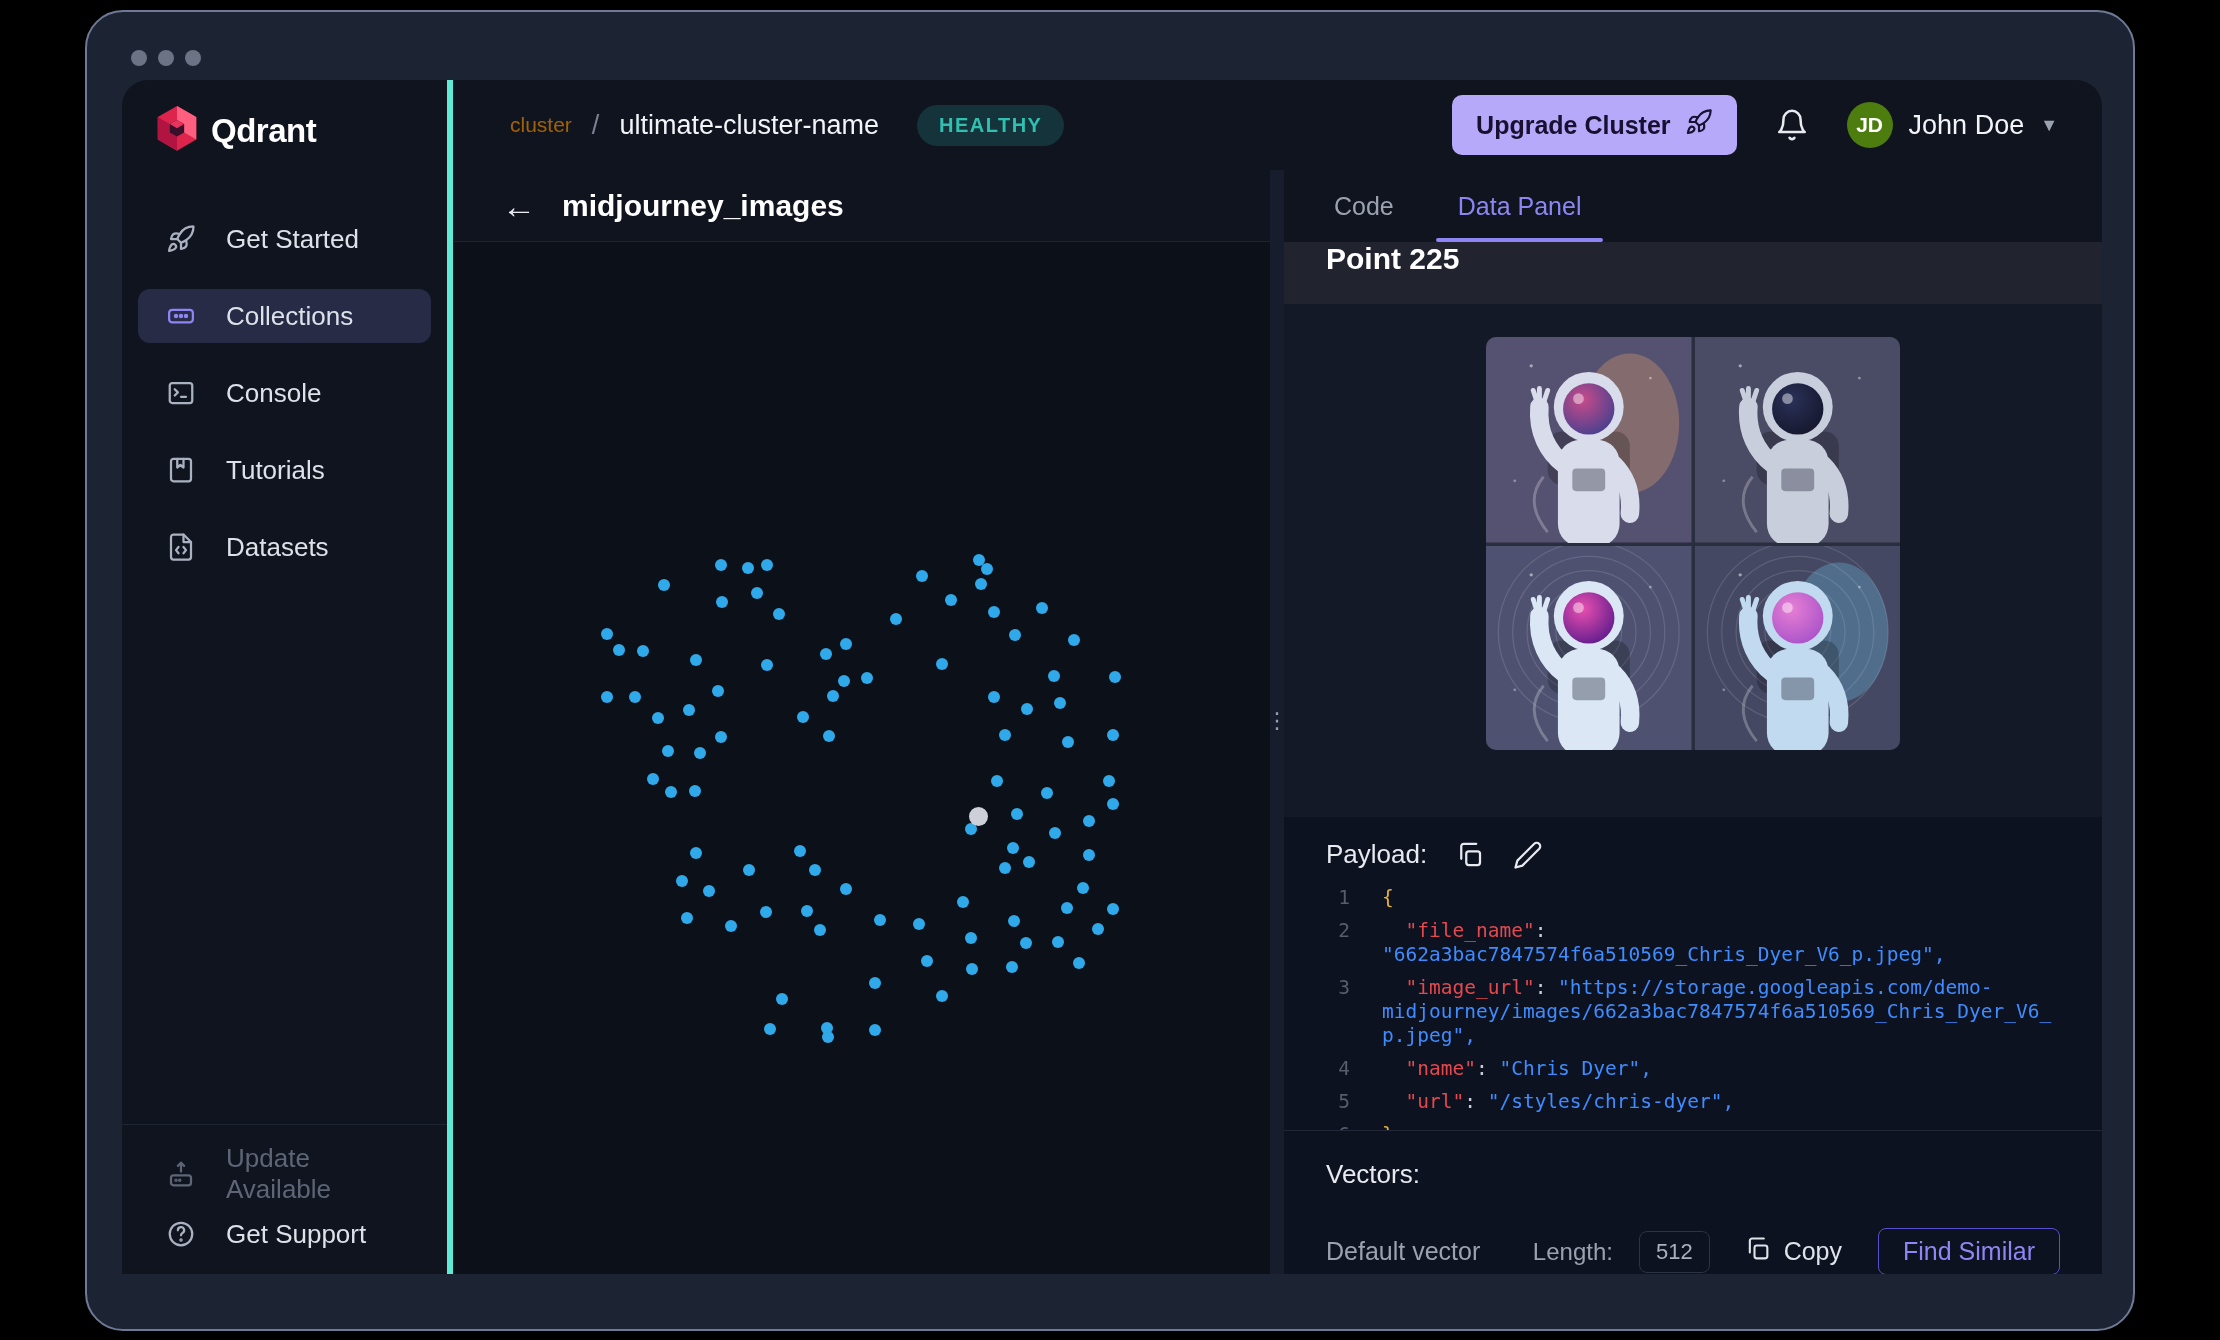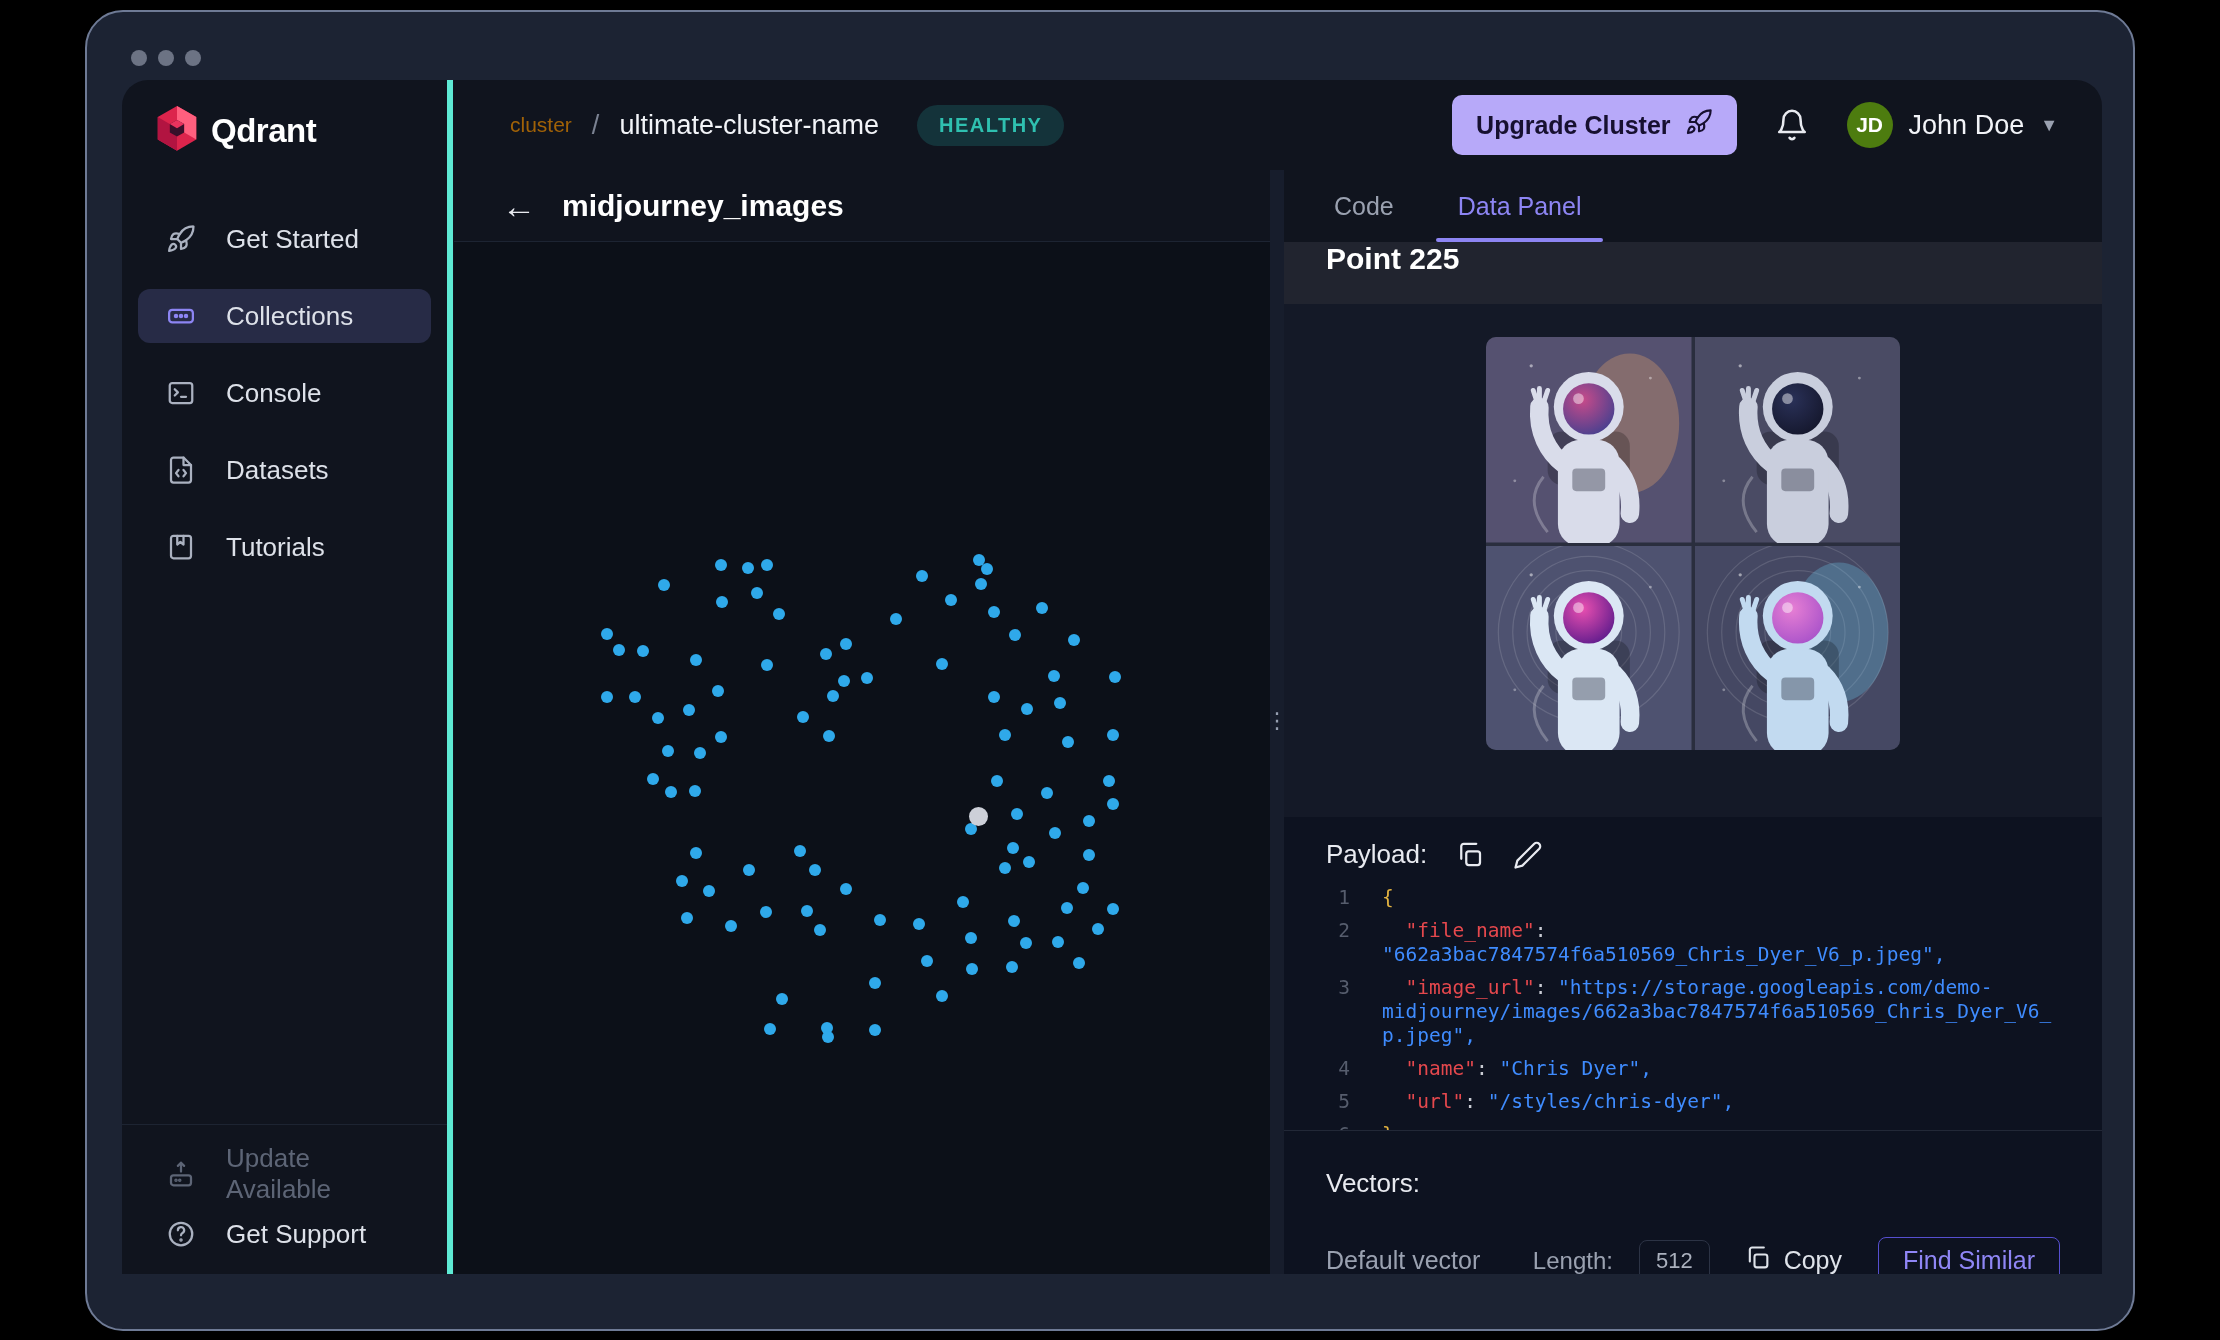--- a/index.html
+++ b/index.html
@@ -88,21 +88,21 @@
   .icon-btn { width:30px; height:30px; color:#e8eaf0; cursor:pointer; }
   .code { padding:8px 40px 0 30px; font-family:"DejaVu Sans Mono", monospace; font-size:19.5px; }
   .code-line { display:flex; margin-bottom:9px; line-height:24px; }
   .ln { width:36px; flex:0 0 auto; text-align:right; color:#565d6d; margin-right:32px; }
   .lc { white-space:pre-wrap; overflow-wrap:anywhere; color:#c9ccd4; }
   .tok-key { color:#e5484d; }
   .tok-str { color:#3f8cff; }
   .tok-brace { color:#e3b341; }
   .vectors-section { position:absolute; left:0; right:0; top:960px; bottom:0; background:#0d1220;
                      border-top:1px solid #222837; padding:0 42px; }
-  .vectors-heading { color:#e8eaf0; font-size:26px; margin-top:37px; }
+  .vectors-heading { color:#e8eaf0; font-size:26px; margin-top:28px; }
   .vector-row { display:flex; align-items:center; margin-top:38px; }
   .vector-name { color:#9aa1b0; font-size:25px; }
   .vr-right { margin-left:auto; display:flex; align-items:center; gap:26px; }
   .len-label { color:#9aa1b0; font-size:24px; }
   .len-pill { border:1px solid #2c3345; border-radius:8px; color:#aab0bd; font-size:22px;
               padding:7px 16px; }
   .copy-btn { display:flex; align-items:center; gap:12px; color:#dfe3ea; font-size:25px; cursor:pointer; margin-left:8px; }
   .btn-find { background:transparent; border:1.5px solid #564fcf; color:#8f86f5; font-size:25px;
               border-radius:8px; padding:8px 24px; cursor:pointer; margin-left:10px; }
 </style>
@@ -160,36 +160,36 @@
                 <rect x="3" y="4" width="18" height="16" rx="2"></rect>
                 <path d="M7 9l2.5 2.5L7 14"></path>
                 <path d="M12 15h4"></path>
               </svg>
             </span>
             <span>Console</span>
           </div>
           <div class="nav-item">
             <span class="ni-icon">
               <svg viewBox="0 0 24 24" fill="none" stroke="currentColor" stroke-width="1.8" stroke-linecap="round" stroke-linejoin="round">
+                <rect x="4" y="3" width="16" height="18" rx="2"></rect>
+                <path d="M9 3v7l2.5-2L14 10V3"></path>
+              </svg>
+            </span>
+            <span>Tutorials</span>
+          </div>
+          <div class="nav-item">
+            <span class="ni-icon">
+              <svg viewBox="0 0 24 24" fill="none" stroke="currentColor" stroke-width="1.8" stroke-linecap="round" stroke-linejoin="round">
                 <path d="M14 2H6a2 2 0 0 0-2 2v16a2 2 0 0 0 2 2h12a2 2 0 0 0 2-2V8z"></path>
                 <path d="M14 2v6h6"></path>
                 <path d="M10 12l-2 2.5L10 17"></path>
                 <path d="M14 12l2 2.5L14 17"></path>
               </svg>
             </span>
             <span>Datasets</span>
-          </div>
-          <div class="nav-item">
-            <span class="ni-icon">
-              <svg viewBox="0 0 24 24" fill="none" stroke="currentColor" stroke-width="1.8" stroke-linecap="round" stroke-linejoin="round">
-                <rect x="4" y="3" width="16" height="18" rx="2"></rect>
-                <path d="M9 3v7l2.5-2L14 10V3"></path>
-              </svg>
-            </span>
-            <span>Tutorials</span>
           </div>
         </div>
       <div class="side-footer" id="nav-footer">
           <div class="nav-item dimmed">
             <span class="ni-icon">
               <svg viewBox="0 0 24 24" fill="none" stroke="currentColor" stroke-width="1.8" stroke-linecap="round" stroke-linejoin="round">
                 <path d="M12 10V3"></path>
                 <path d="M9.5 5.5L12 3l2.5 2.5"></path>
                 <rect x="4" y="13" width="16" height="8" rx="2"></rect>
                 <circle cx="8" cy="17" r="0.5" fill="currentColor"></circle>

